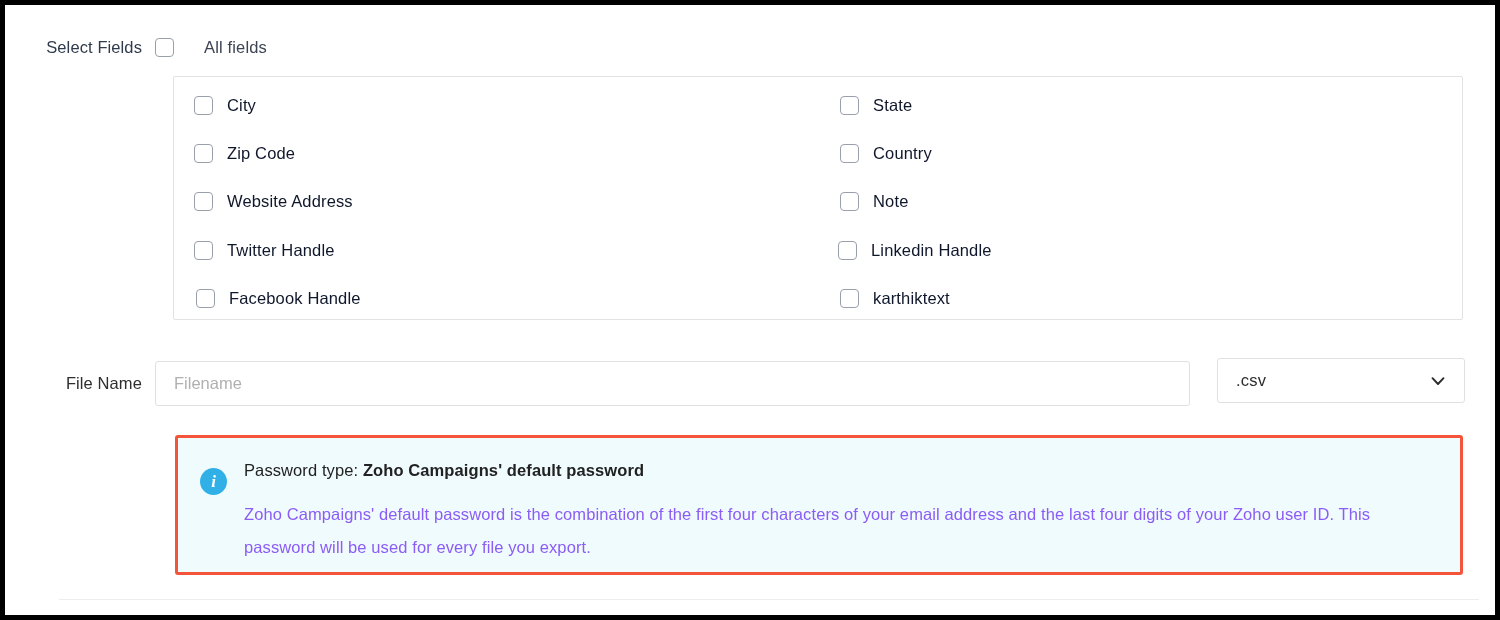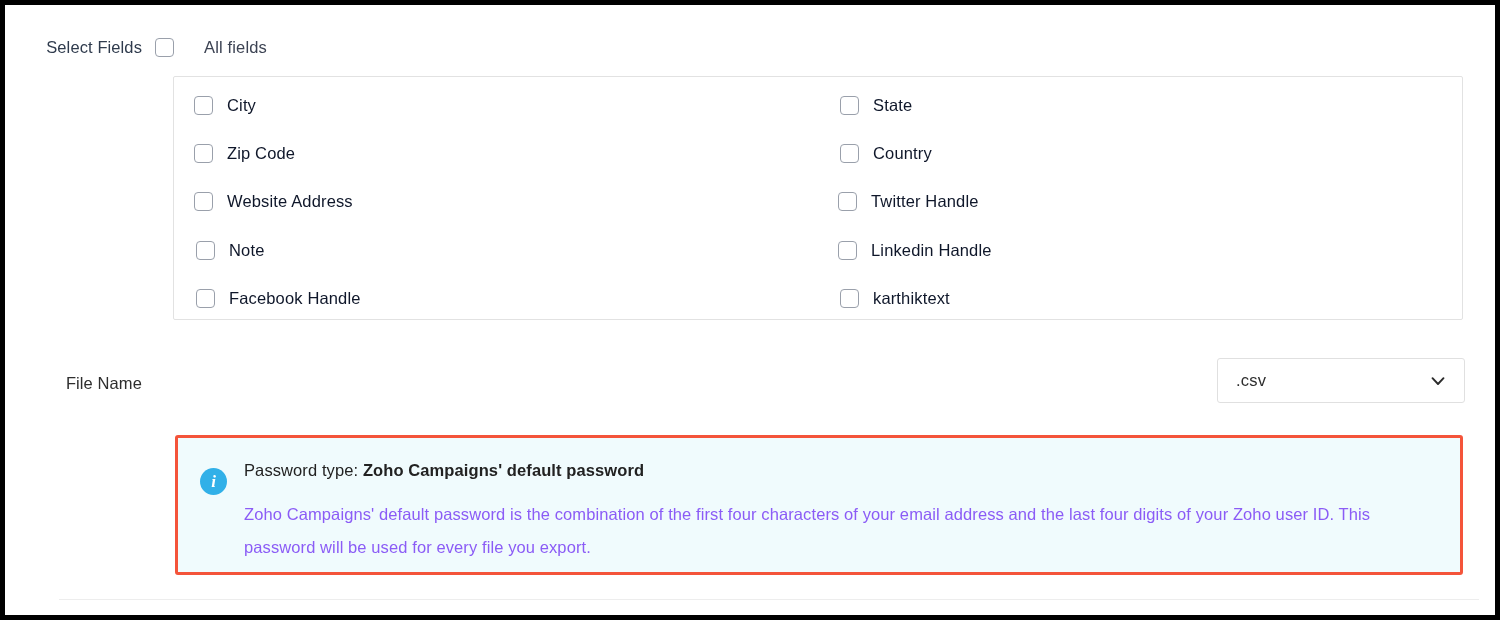--- a/index.html
+++ b/index.html
@@ -224,48 +224,49 @@
         </div>
         <div class="field-item rc">
           <span class="cbx"></span>
           <span class="cbx-label">Country</span>
         </div>
 
         <div class="field-item">
           <span class="cbx"></span>
           <span class="cbx-label">Website Address</span>
         </div>
+        <div class="field-item rc">
+          <span class="cbx"></span>
+          <span class="cbx-label">Note</span>
+        </div>
+
         <div class="field-item">
           <span class="cbx"></span>
           <span class="cbx-label">Twitter Handle</span>
-        </div>
-
-        <div class="field-item rc">
-          <span class="cbx"></span>
-          <span class="cbx-label">Note</span>
         </div>
         <div class="field-item">
           <span class="cbx"></span>
           <span class="cbx-label">Linkedin Handle</span>
         </div>
 
         <div class="field-item rc">
           <span class="cbx"></span>
           <span class="cbx-label">Facebook Handle</span>
         </div>
         <div class="field-item rc">
           <span class="cbx"></span>
           <span class="cbx-label">karthiktext</span>
         </div>
 
       </div>
     </div>
 
     <div class="filename-row">
       <div class="label-file-name">File Name</div>
+      <input class="filename-input" type="text" placeholder="Filename" style="">
       <div class="ext-select">
         <span class="ext-value">.csv</span>
         <span class="chevron">
           <svg width="20" height="20" viewBox="0 0 20 20" fill="none">
             <path d="M4.5 7.2 L10 13 L15.5 7.2" stroke="#2b2b2b" stroke-width="1.9" stroke-linecap="round" stroke-linejoin="round"></path>
           </svg>
         </span>
       </div>
     </div>
 

